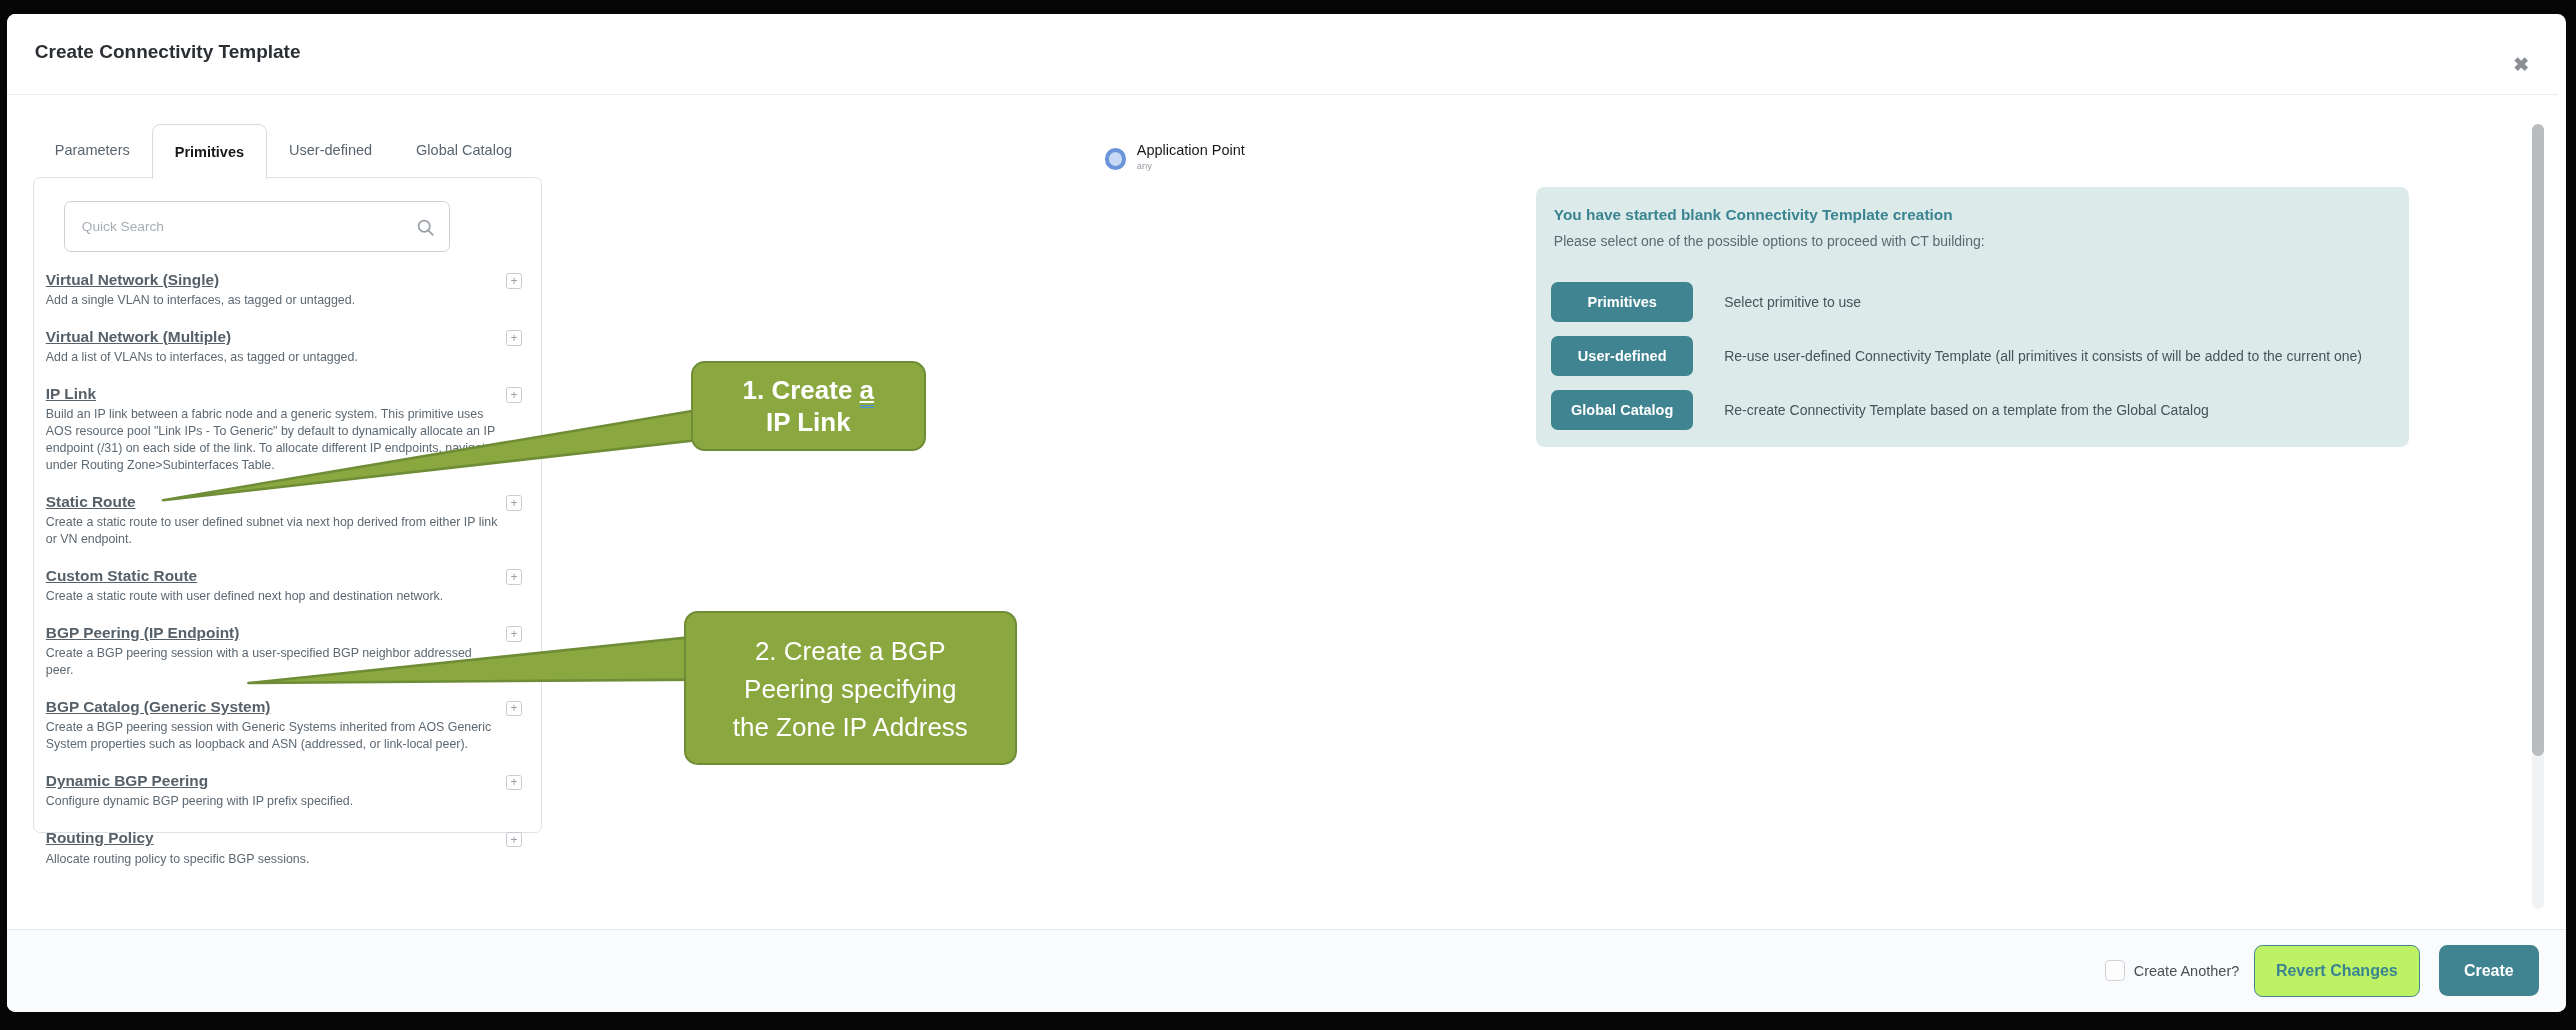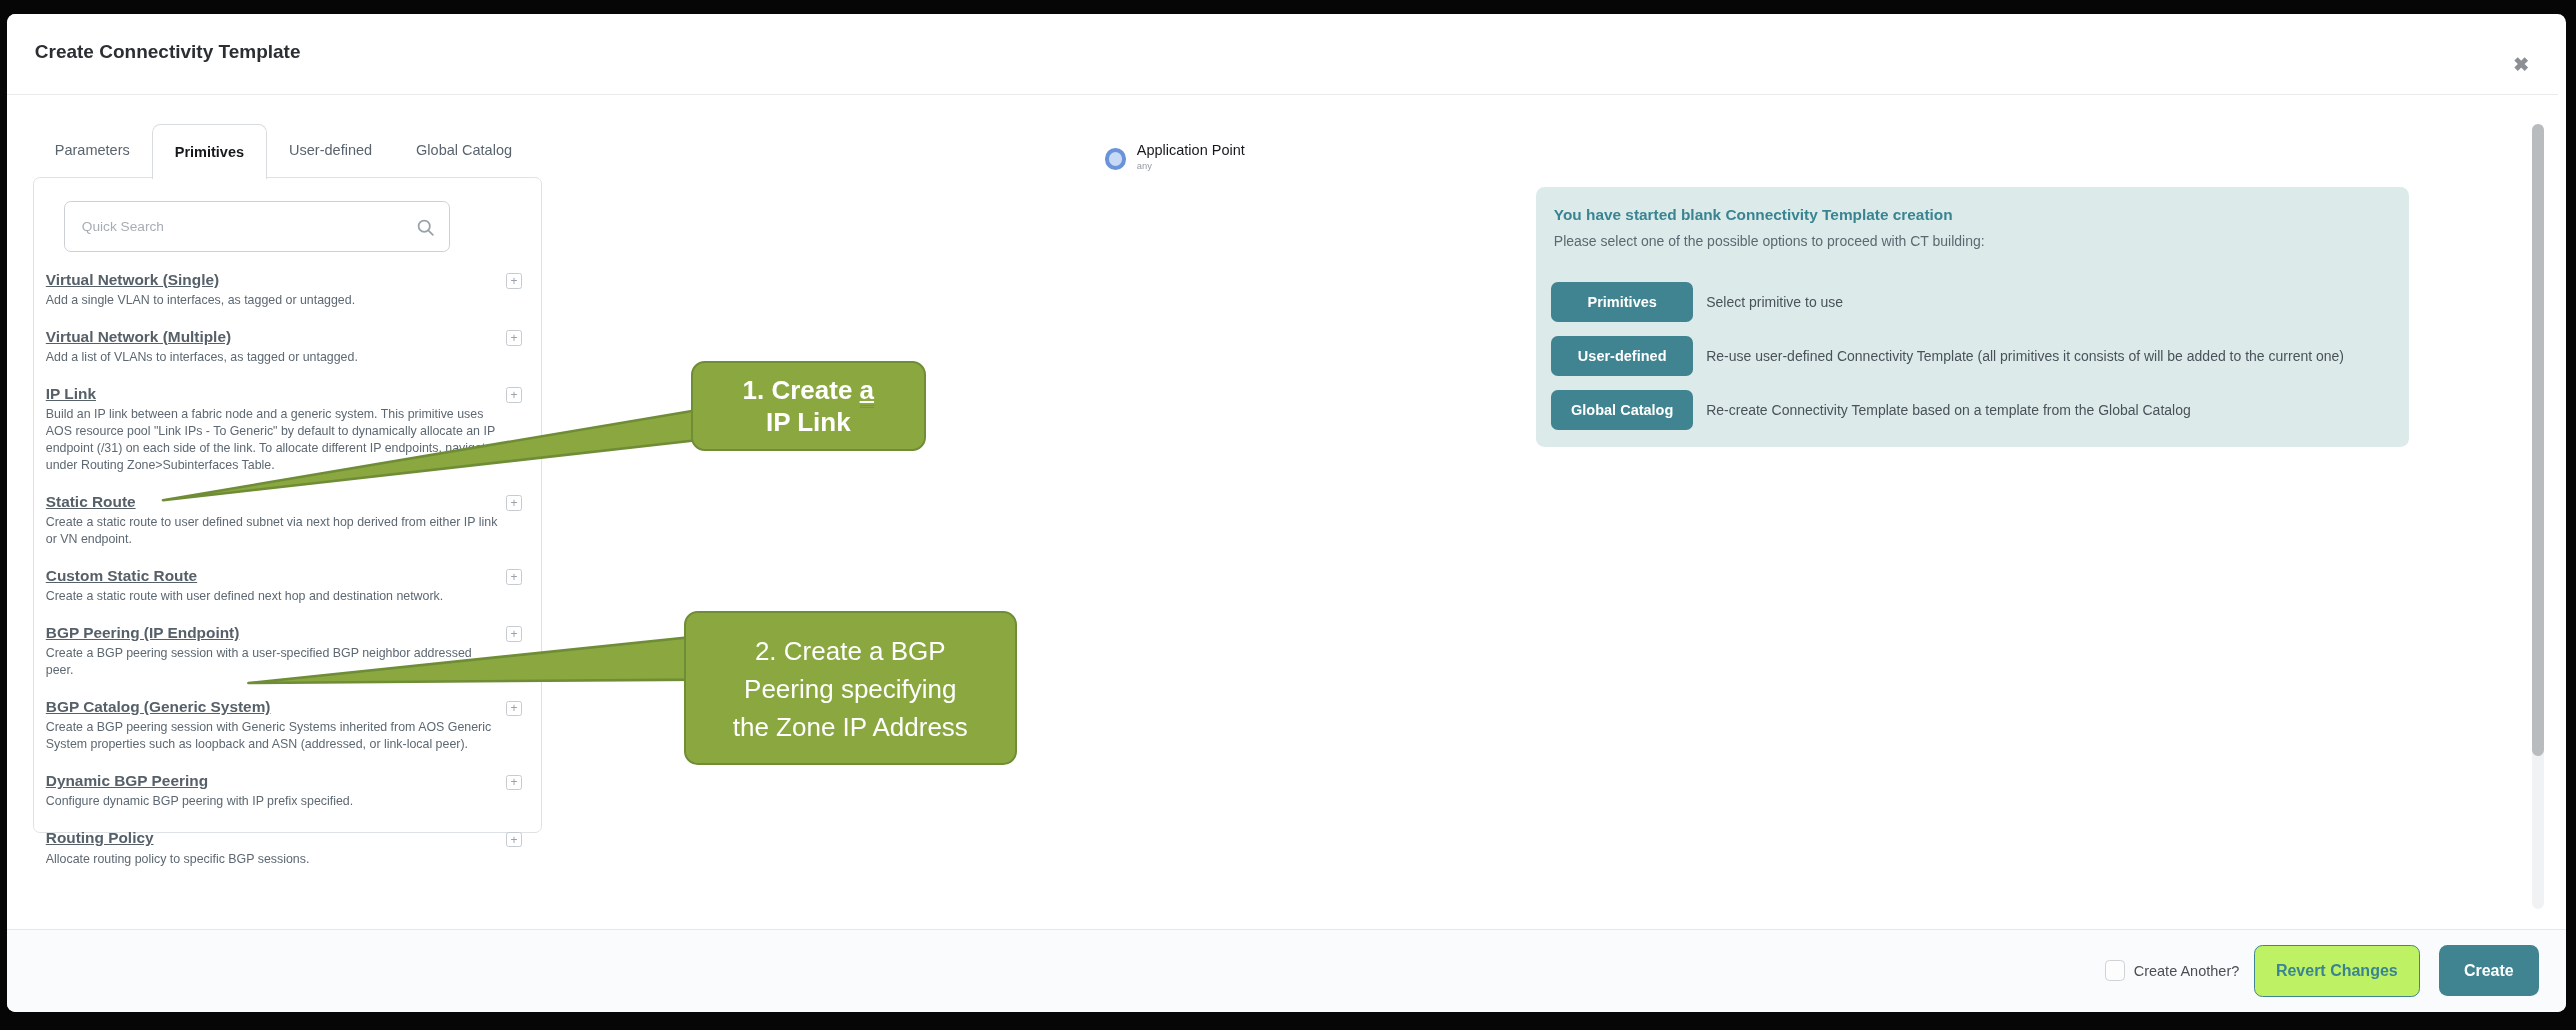--- a/index.html
+++ b/index.html
@@ -49,21 +49,21 @@
   .ap-text{margin-left:10.3px;}
   .ap-label{font-size:14.5px;color:#16191c;text-align:center;}
   .ap-sub{font-size:9.4px;color:#959ca3;margin-top:2.6px;}
   
   .info{position:absolute;left:1529px;top:173px;width:873px;height:260px;background:#dcebea;border-radius:8.5px;}
   .info-title{position:absolute;left:18px;top:19px;font-size:15.4px;font-weight:bold;color:#3a8492;}
   .info-sub{position:absolute;left:18px;top:46px;font-size:14px;color:#5d6872;}
   .opt-row{position:absolute;left:15.4px;height:40px;display:flex;align-items:center;}
   .opt-btn{width:142px;height:40px;background:#3f8490;border:none;border-radius:6.8px;color:#fff;font-weight:bold;
     font-size:14.5px;cursor:pointer;font-family:"Liberation Sans",sans-serif;flex:0 0 142px;}
-  .opt-desc{margin-left:13px;font-size:14px;color:#49525a;white-space:nowrap;}
+  .opt-desc{margin-left:31px;font-size:14px;color:#49525a;white-space:nowrap;}
   
   .tails{position:absolute;inset:0;z-index:3;pointer-events:none;}
   .callout{position:absolute;background:#8ba840;border:2.6px solid #6f8c36;border-radius:13.7px;color:#fff;
     text-align:center;z-index:4;box-sizing:border-box;pointer-events:none;}
   .co1{left:684px;top:347px;width:235px;height:90px;padding-top:11px;font-size:26px;line-height:32px;font-weight:bold;}
   .co2{left:677px;top:597px;width:333px;height:154px;padding-top:19.7px;font-size:26px;line-height:38px;}
   .marked{border-bottom:3.4px double #4a90e2;text-decoration:underline;}
   
   .sb-track{position:absolute;left:2525px;top:110px;width:12px;height:785px;background:#f1f2f3;border-radius:6px;}
   .sb-thumb{position:absolute;left:0;top:0;width:12px;height:632px;background:#b9bcbf;border-radius:6px;cursor:pointer;}

